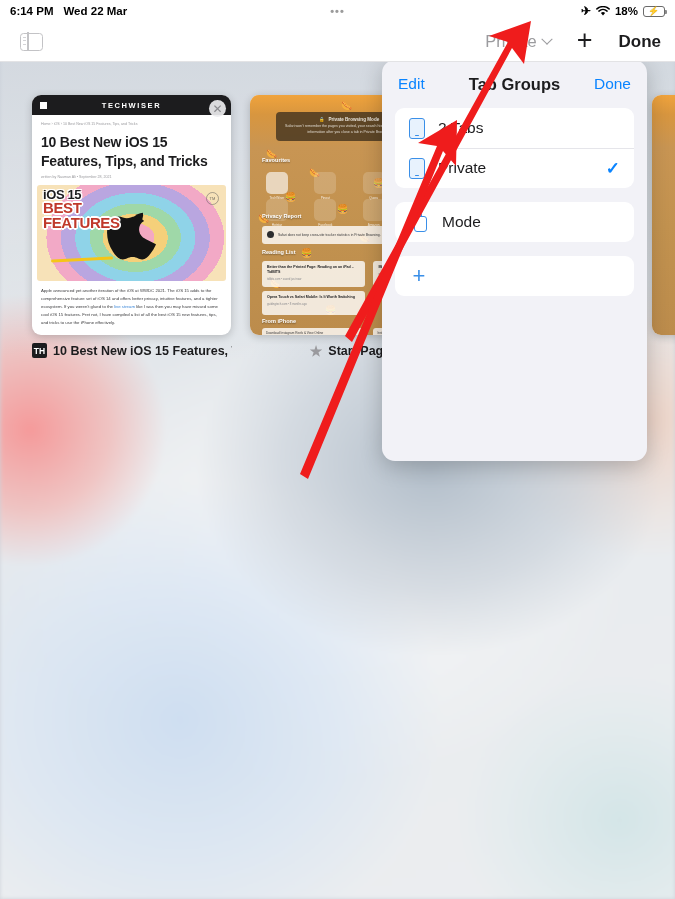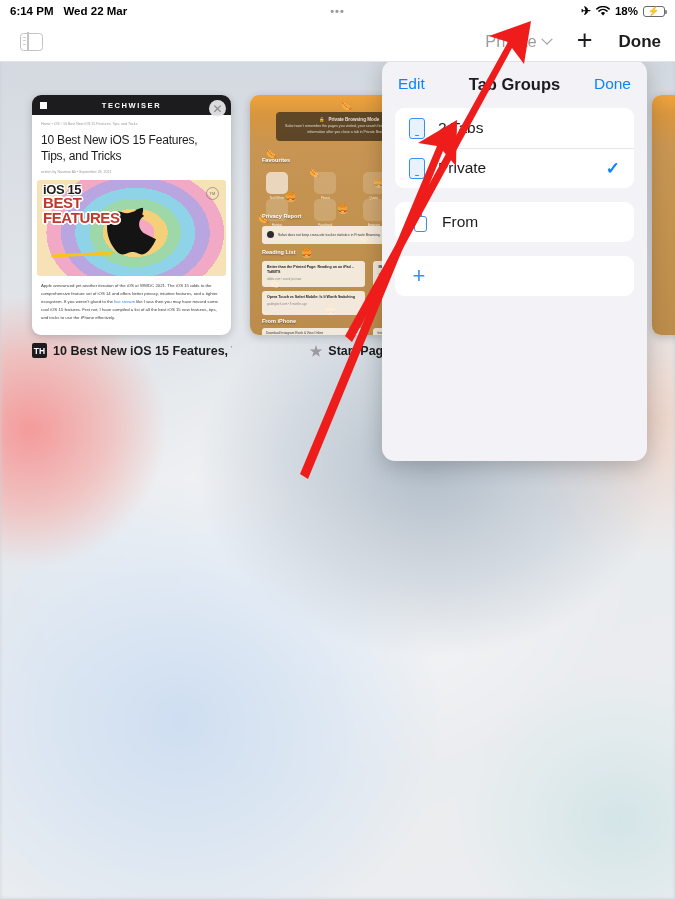--- a/index.html
+++ b/index.html
@@ -129,21 +129,21 @@
   .tw-header {
     height: 20px; background: #1c1c1e; color: #fff;
     display: flex; align-items: center; justify-content: center;
     font-size: 7.5px; font-weight: bold; letter-spacing: 1.6px; position: relative;
   }
   .tw-hamburger {
     position: absolute; left: 8px; width: 7px; height: 7px; background: #fff;
   }
   .tw-body { padding: 7px 9px 0 9px; }
   .tw-breadcrumb { font-size: 3.6px; color: #9a9a9e; margin-bottom: 6px; line-height: 1.5; }
-  .tw-title { font-size: 12px; font-weight: normal; color: #1c1c1e; line-height: 1.32; letter-spacing: -0.2px; }
+  .tw-title { font-size: 14px; font-weight: bold; color: #1c1c1e; line-height: 1.32; letter-spacing: -0.2px; }
   .tw-byline { font-size: 3.6px; color: #9a9a9e; margin-top: 5px; }
   .tw-hero {
     margin: 6px 5px 0 5px; height: 96px; border-radius: 3px; position: relative; overflow: hidden;
     background:
       radial-gradient(ellipse 120px 90px at 52% 55%, #f4a8c2 0%, #f4a8c2 16%, #f5d07a 16%, #f5d07a 27%, #9fd8a8 27%, #9fd8a8 38%, #8fd3e8 38%, #8fd3e8 50%, #b9a6e0 50%, #b9a6e0 62%, #f2a9c6 62%, #f2a9c6 74%, #f7e2b8 74%, #f7e2b8 100%),
       #f7e2b8;
   }
   .tw-apple {
     position: absolute; left: 50%; top: 50%; transform: translate(-50%,-52%);
     width: 54px; height: 66px;
@@ -468,21 +468,21 @@
       <span class="group-check">✓</span>
     </div>
   </div>
 
   <div class="group-section">
     <div class="group-row">
       <span class="ic-stack">
           <i class="back"></i>
           <i class="front"></i>
         </span>
-      <span class="group-label">From</span>
+      <span class="group-label">Mode</span>
     </div>
   </div>
 
   <div class="group-section">
     <div class="group-row">
       <span class="ic-plus">+</span>
     </div>
   </div>
 </div>
 

